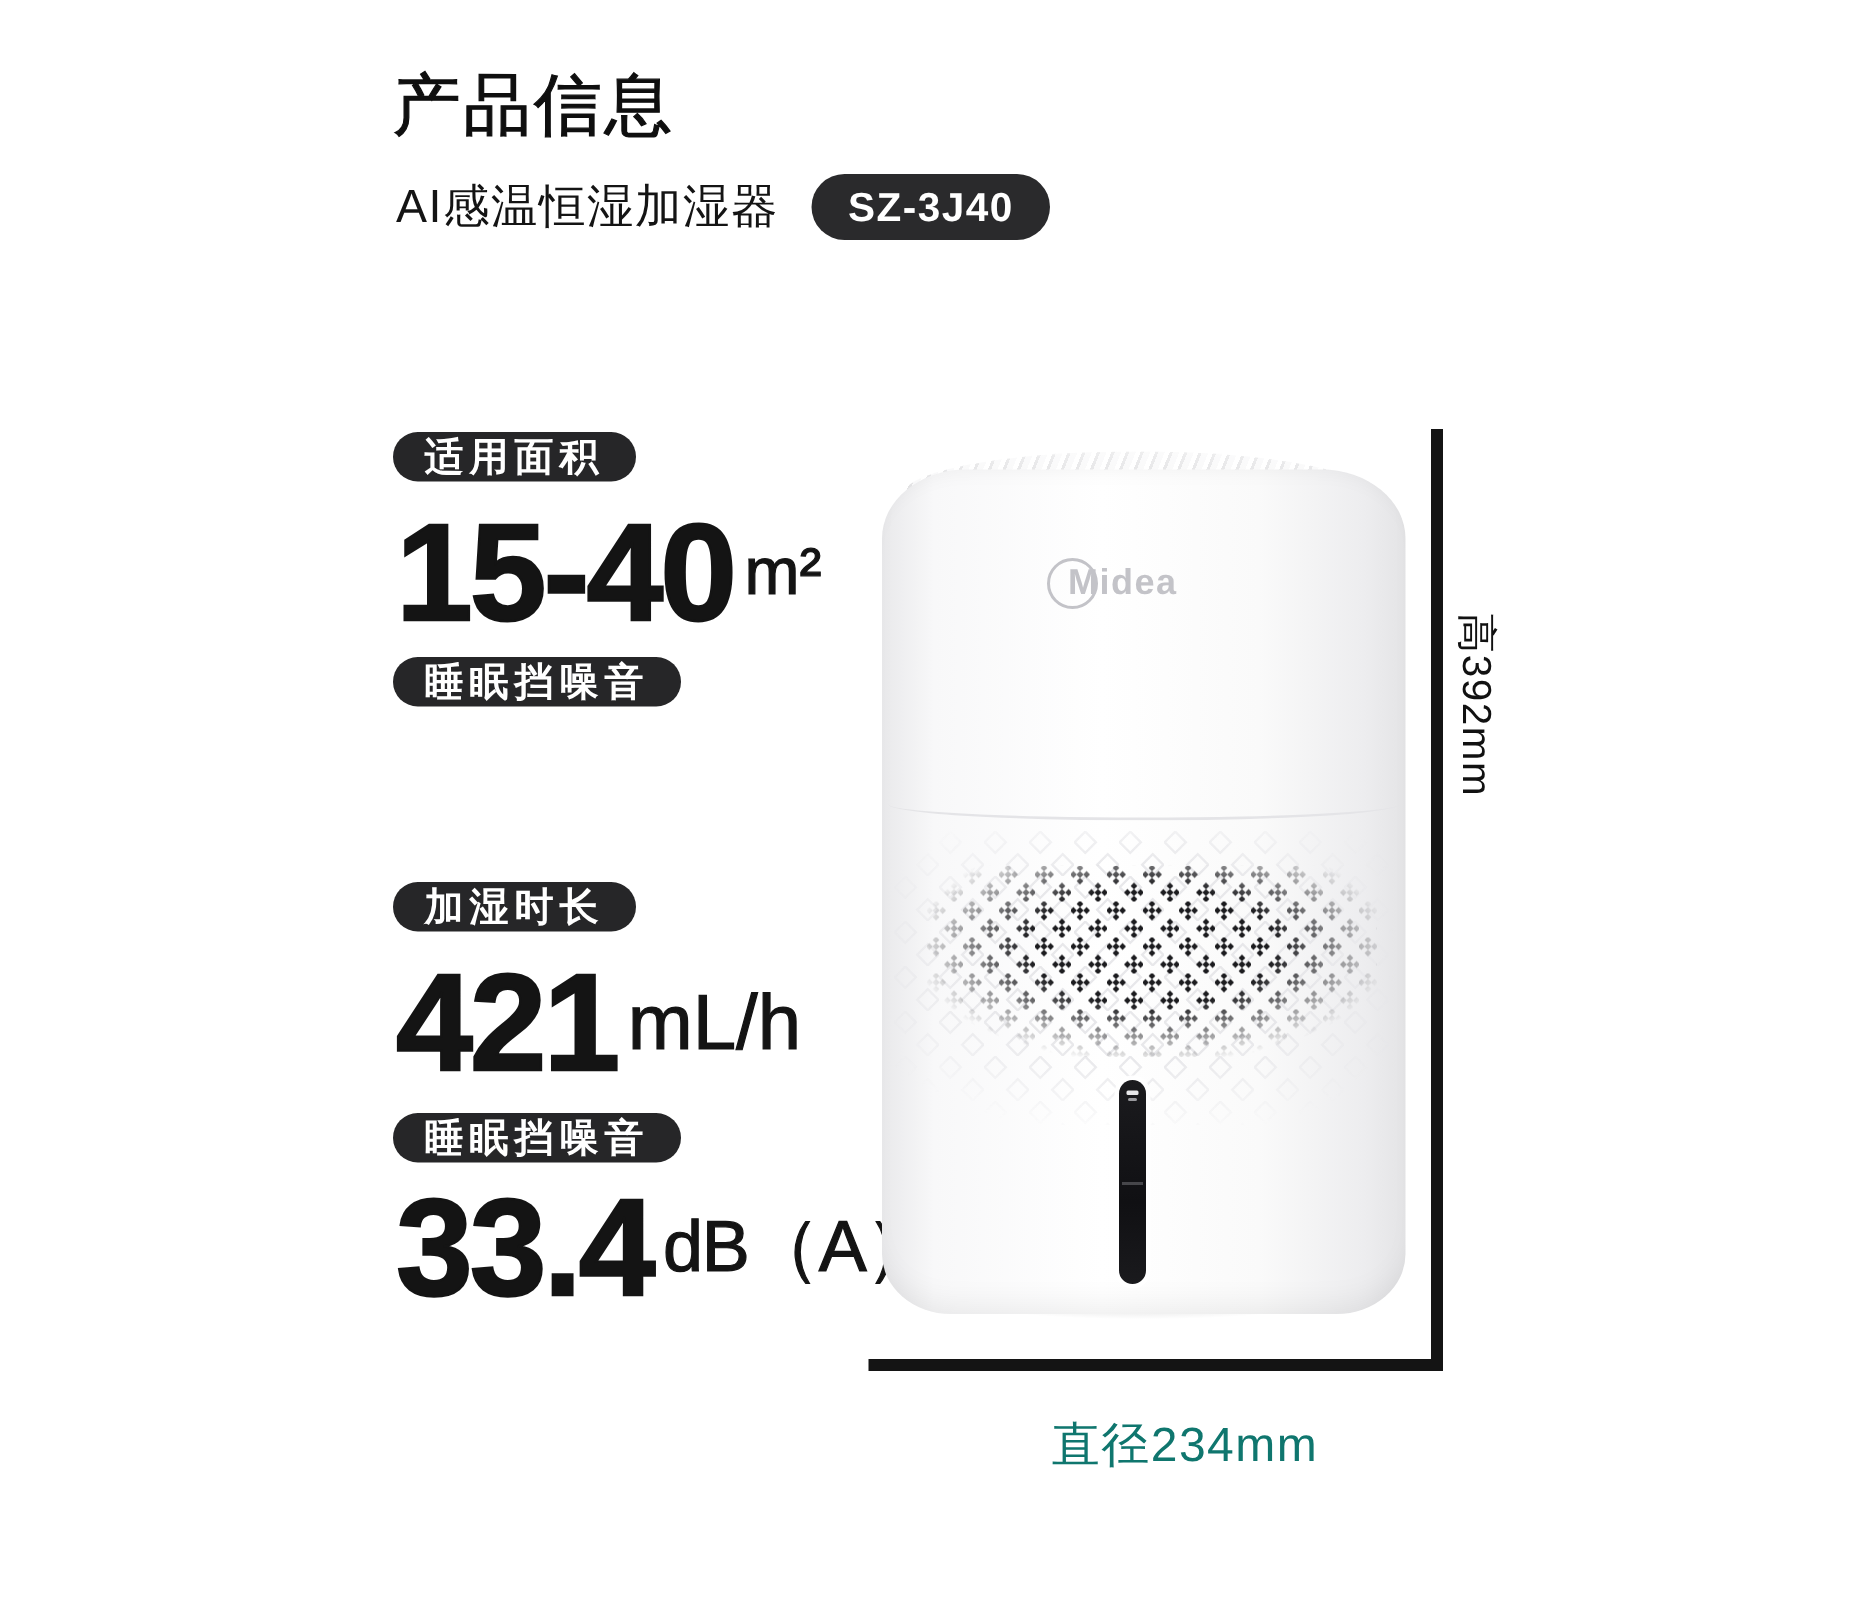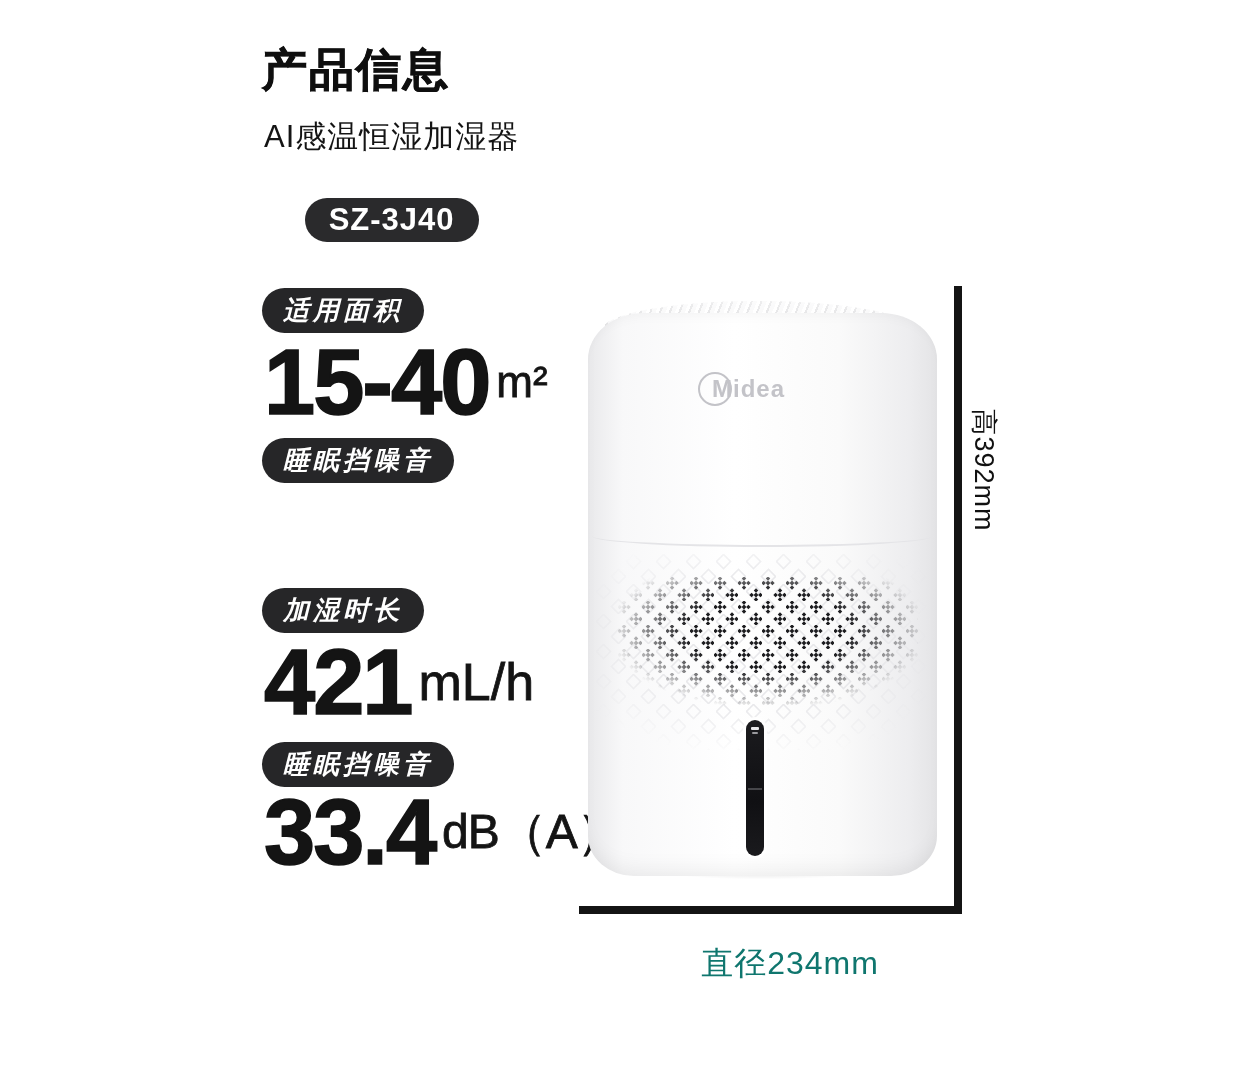--- a/index.html
+++ b/index.html
@@ -2,34 +2,34 @@
 <html><head>
 <meta charset="utf-8">
 <style>
   html,body{margin:0;padding:0;background:#ffffff;}
   #stage{
     position:relative;width:1250px;height:1072px;background:#ffffff;overflow:hidden;
     font-family:"Liberation Sans","DejaVu Sans",sans-serif;color:#121212;
   }
   
   .page-title{
-    position:absolute;left:262px;top:40px;font-size:45px;font-weight:bold;
+    position:absolute;left:262px;top:40px;font-size:45px;font-weight:normal;
     letter-spacing:2px;color:#0f0f0f;-webkit-text-stroke:0.8px #0f0f0f;
   }
-  .subtitle-row{position:absolute;left:264px;top:116px;display:flex;align-items:center;gap:22px;flex-direction:column;}
+  .subtitle-row{position:absolute;left:264px;top:116px;display:flex;align-items:center;gap:22px;}
   .product-name{font-size:31px;color:#141414;letter-spacing:1px;}
   .model-badge{
     display:flex;align-items:center;height:44px;padding:0 24px;border-radius:22px;
-    background:#2a2a2c;color:#ffffff;font-size:31px;font-weight:bold;letter-spacing:1px;margin-top:18px;
+    background:#2a2a2c;color:#ffffff;font-size:27px;font-weight:bold;letter-spacing:1px;
   }
   
   .spec{position:absolute;left:262px;}
   .spec-pill{
-    display:inline-flex;align-items:center;height:45px;padding:0 21px;border-radius:23px;
-    background:#262628;color:#ffffff;font-size:26px;font-weight:bold;letter-spacing:4px;font-style:italic;
+    display:inline-flex;align-items:center;height:33px;padding:0 21px;border-radius:23px;
+    background:#262628;color:#ffffff;font-size:26px;font-weight:bold;letter-spacing:4px;
   }
   .spec-value{position:absolute;left:264px;display:flex;align-items:center;gap:7px;white-space:nowrap;}
   .big-num{
     font-size:92px;font-weight:bold;line-height:1;color:#141414;
     letter-spacing:-2px;-webkit-text-stroke:1.6px #141414;
   }
   .unit{font-weight:normal;color:#141414;-webkit-text-stroke:0.8px #141414;line-height:1;}
   .u-m2{font-size:44px;}
   .u-h{font-size:54px;}
   .u-mlh{font-size:52px;}

